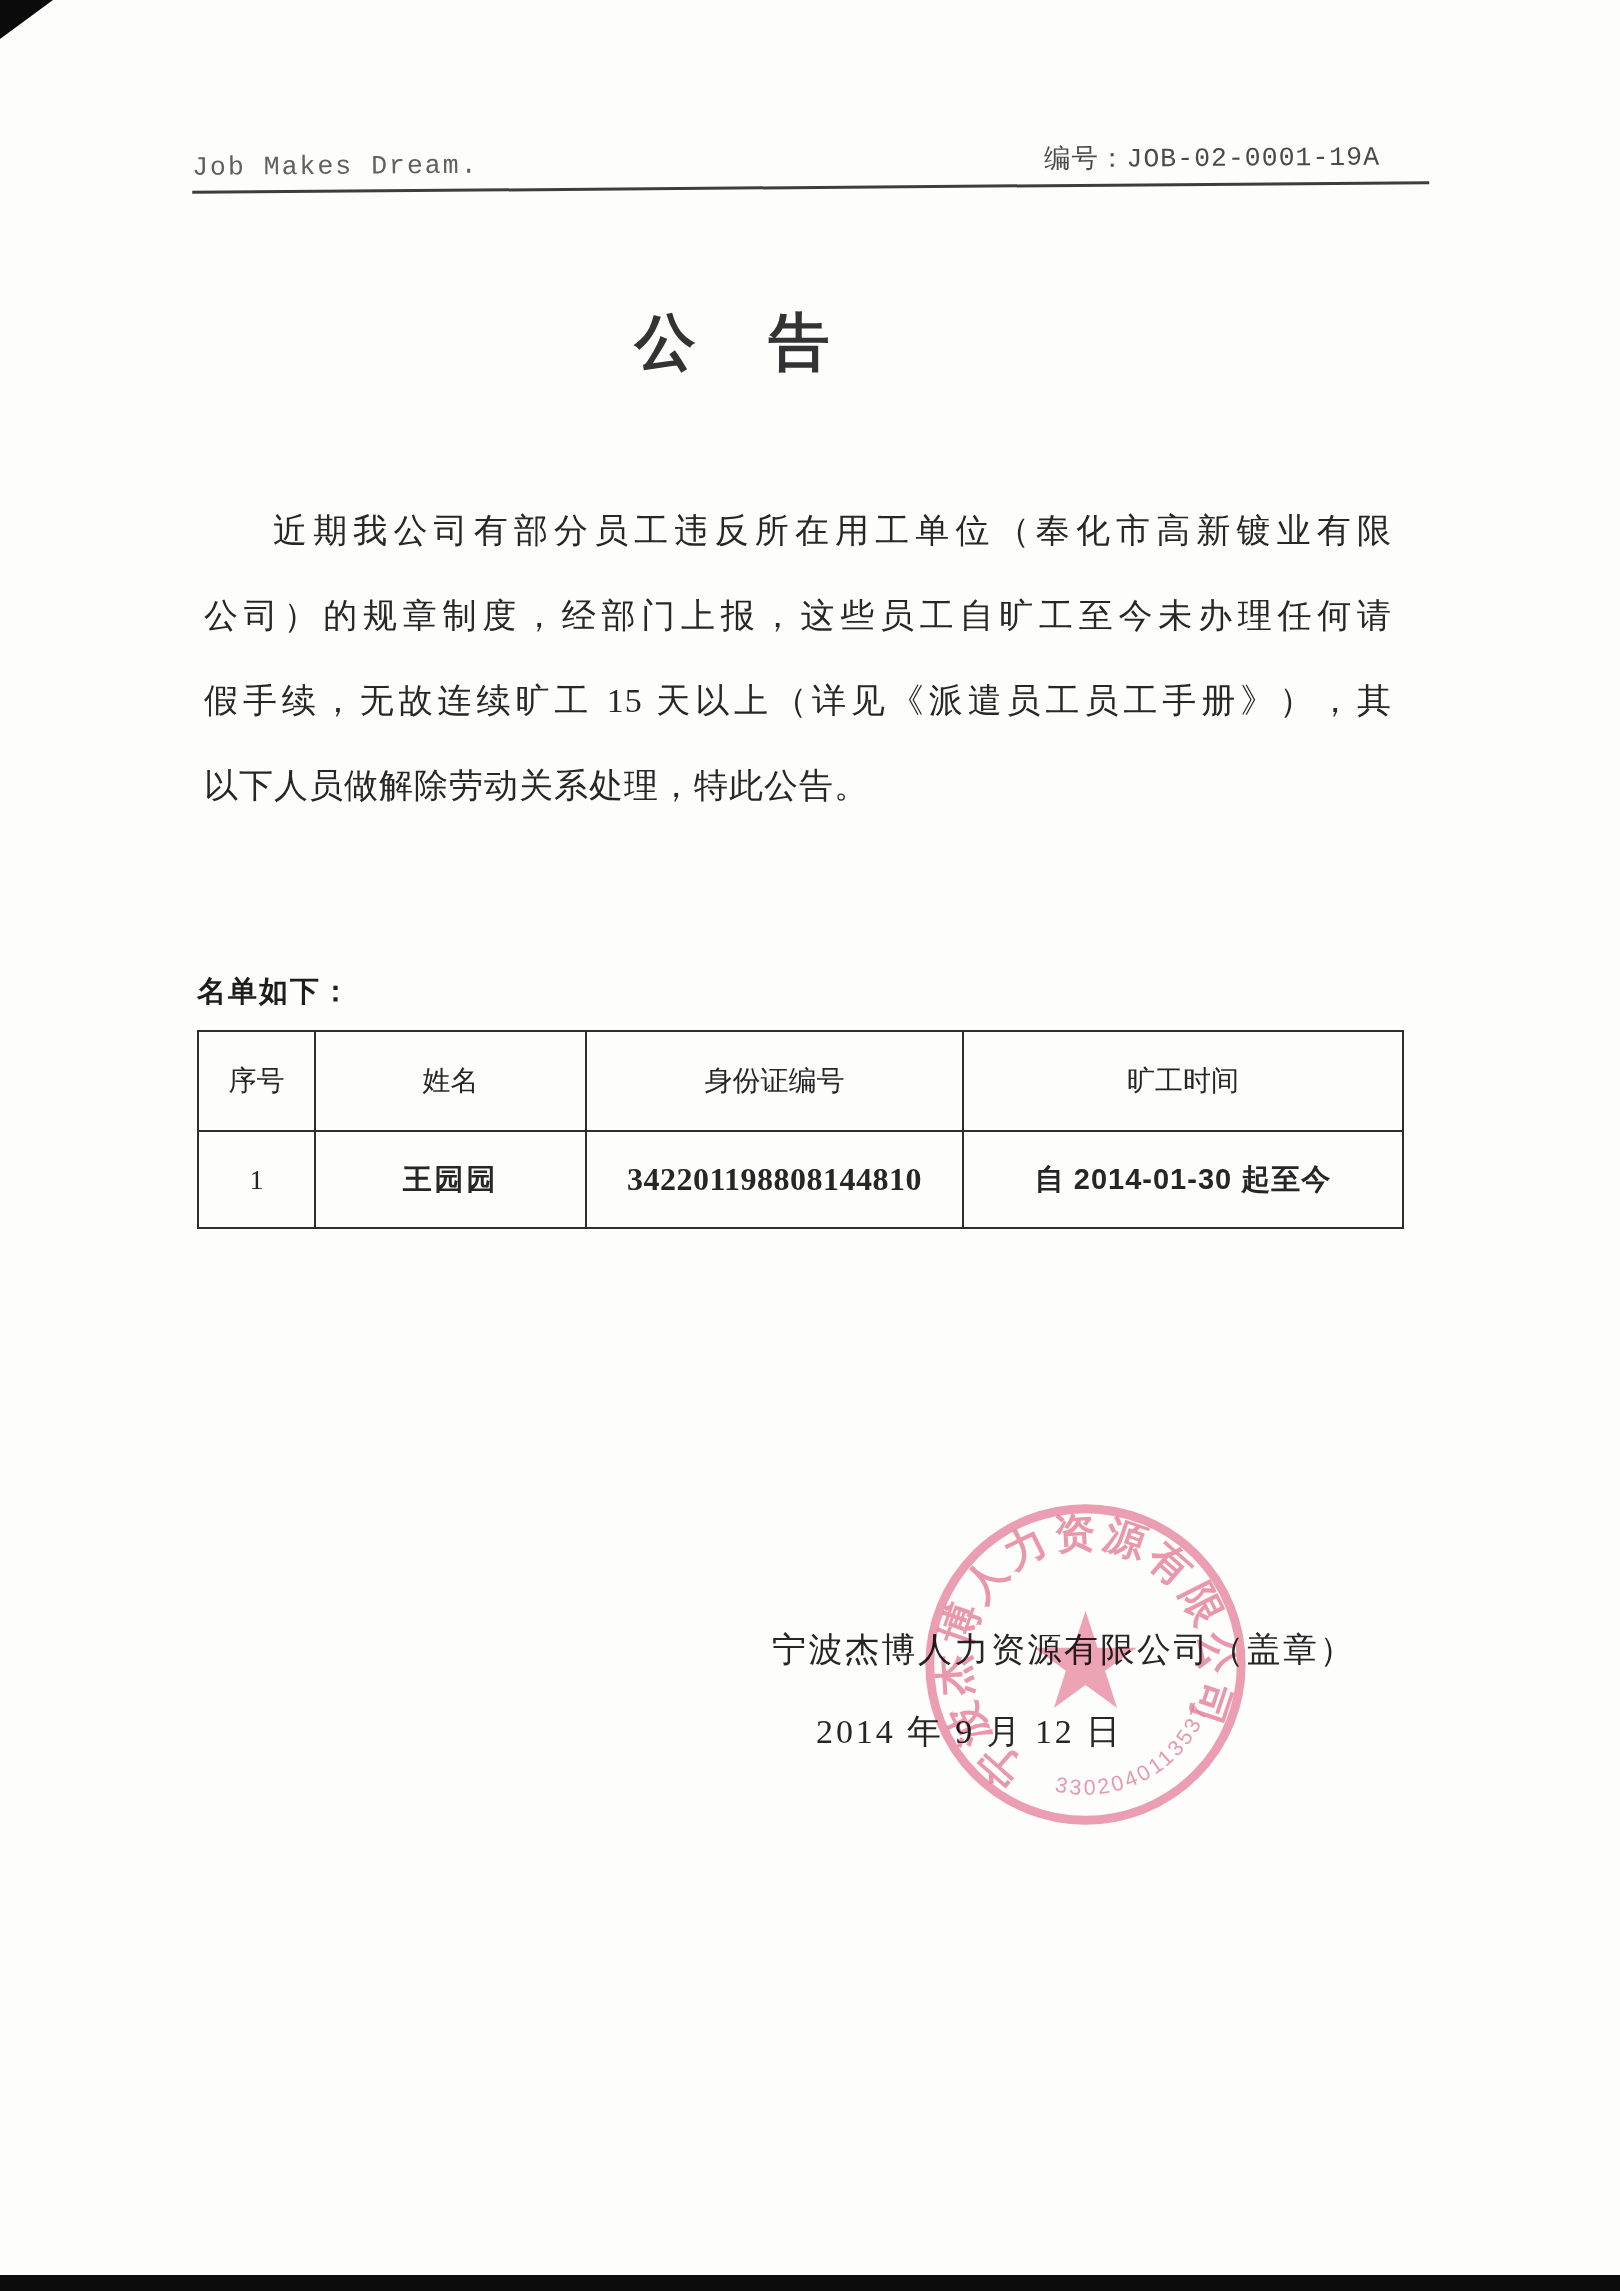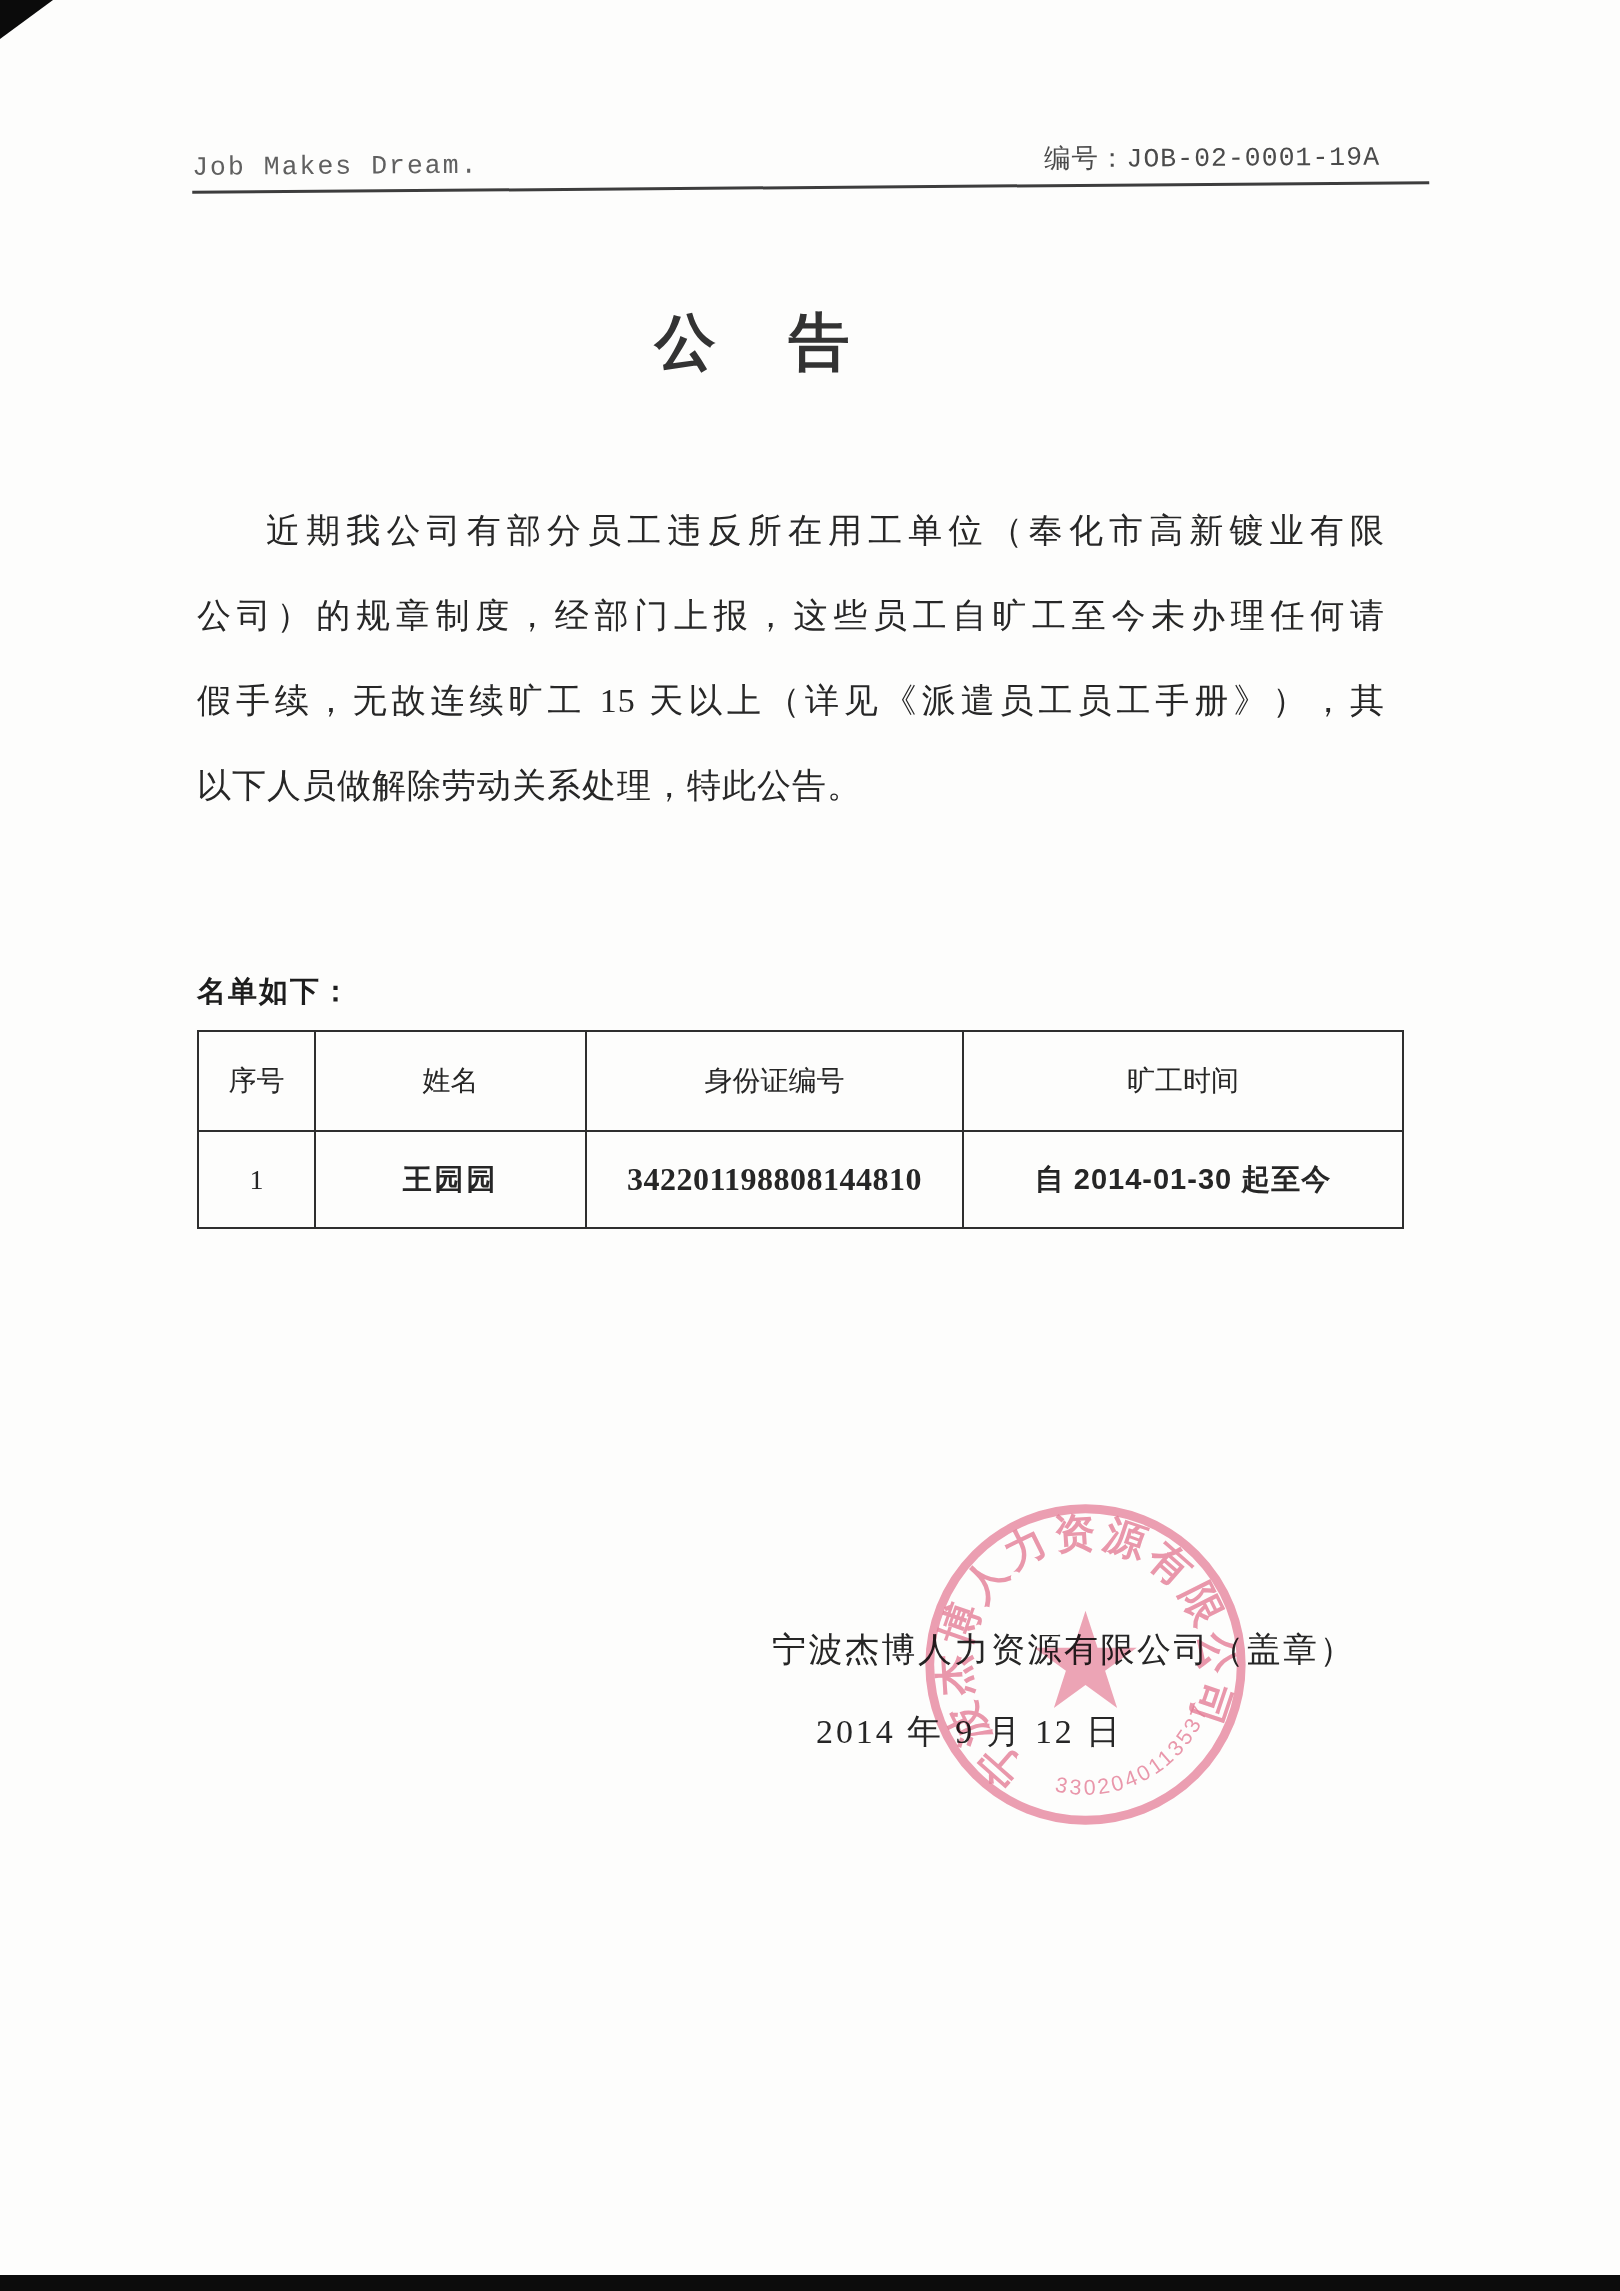--- a/index.html
+++ b/index.html
@@ -48,26 +48,25 @@
     font-size: 26.5px; color: #4b4b4b; letter-spacing: 1px;
     margin-right: 49px;
   }
 
   
   .doc-title {
     position: absolute; left: 0; top: 302px;
     width: 1470px; text-align: center;
     font-size: 61px; font-weight: 700; color: #333;
     letter-spacing: 5.9px;
-    padding-left: 20px;
   }
 
   
   .doc-body {
-    position: absolute; left: 197px; top: 488px;
+    position: absolute; left: 204px; top: 488px;
     width: 1188px;
     font-size: 34px; color: #272727;
   }
   .body-line {
     height: 85px; line-height: 85px;
     letter-spacing: 1px;
     text-align: justify;
     text-align-last: justify;
   }
   .body-line.first { text-indent: 69px; }

